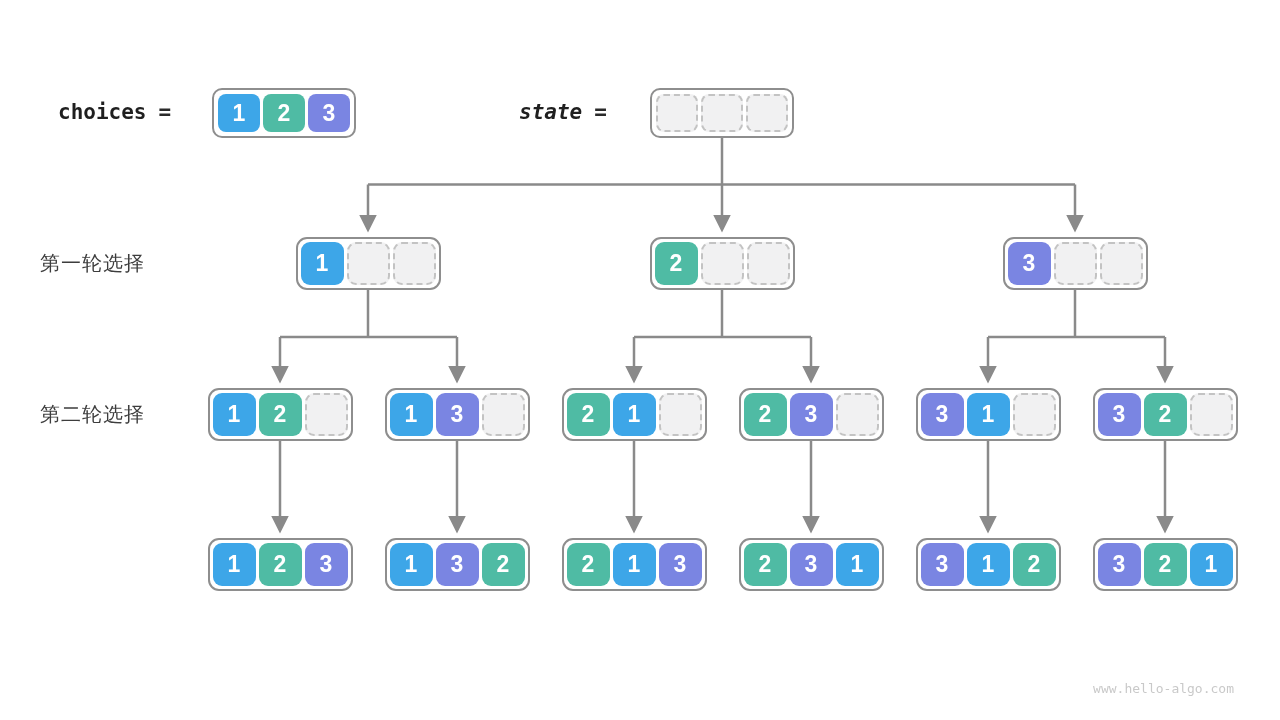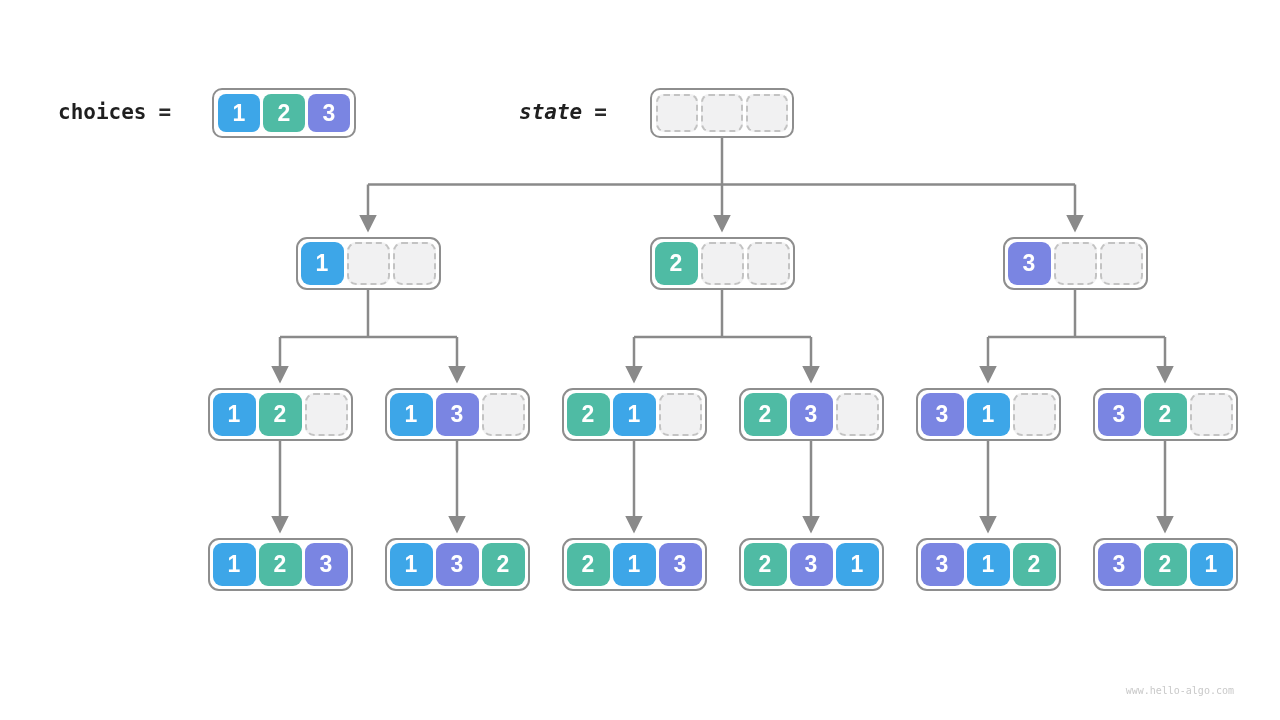--- a/index.html
+++ b/index.html
@@ -55,21 +55,21 @@
     font-size: 20px; color: #3d3d3d; letter-spacing: 1px;
   }
   .row-label.r0 { top: 248px; }
   .row-label.r1 { top: 399px; }
   .row-label.r2 { top: 549px; }
 
   
   .watermark {
     position: absolute; right: 46px; bottom: 24px;
     font-family: "DejaVu Sans Mono", monospace;
-    font-size: 10px; color: #c9c9c9;
+    font-size: 13px; color: #c9c9c9;
   }
 </style>
 </head>
 <body>
 
 <div id="canvas">
 
   <svg id="arrows" width="1280" height="720" viewBox="0 0 1280 720">
     <defs>
       <marker id="arw" viewBox="0 0 10 10" refX="8" refY="5" markerWidth="7" markerHeight="7" orient="auto-start-reverse">
@@ -109,20 +109,22 @@
 
   <div class="hdr-label" style="left:58px; top:88px;">
     <span>choices</span>
     <span class="eq">=</span>
   </div>
   <div class="hdr-label" style="left:519px; top:88px;font-style:italic;">
     <span>state</span>
     <span class="eq">=</span>
   </div>
 
+  <div class="row-label r0">第一轮选择</div>
+  <div class="row-label r1">第二轮选择</div>
 
   <div id="nodes">
       <div class="node hdr" style="left: 212px; top: 88px;">
         <div class="cell" style="background: rgb(61, 166, 232);">1</div>
         <div class="cell" style="background: rgb(79, 187, 164);">2</div>
         <div class="cell" style="background: rgb(122, 133, 226);">3</div>
       </div>
       <div class="node hdr" style="left: 650px; top: 88px;">
         <div class="cell empty"></div>
         <div class="cell empty"></div>

